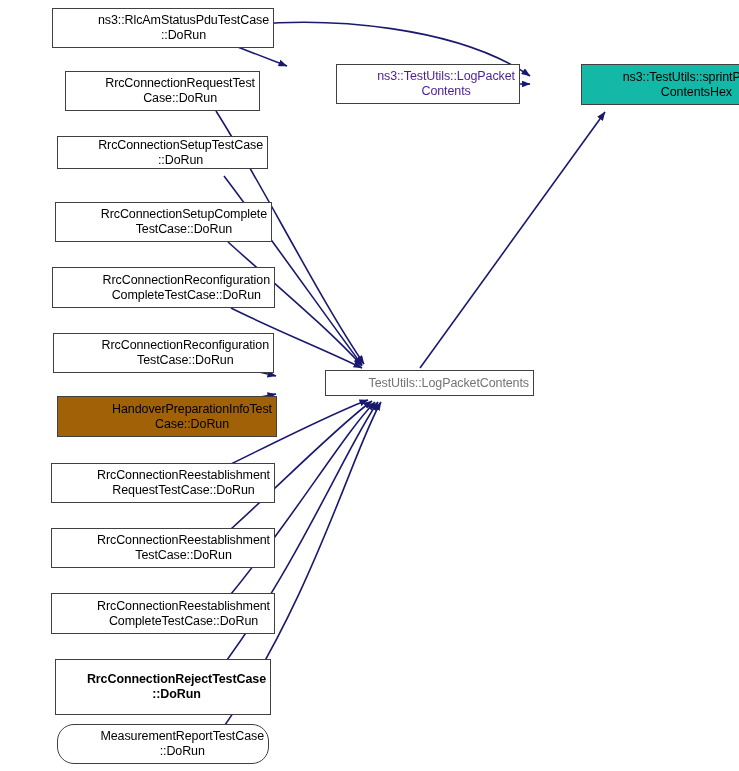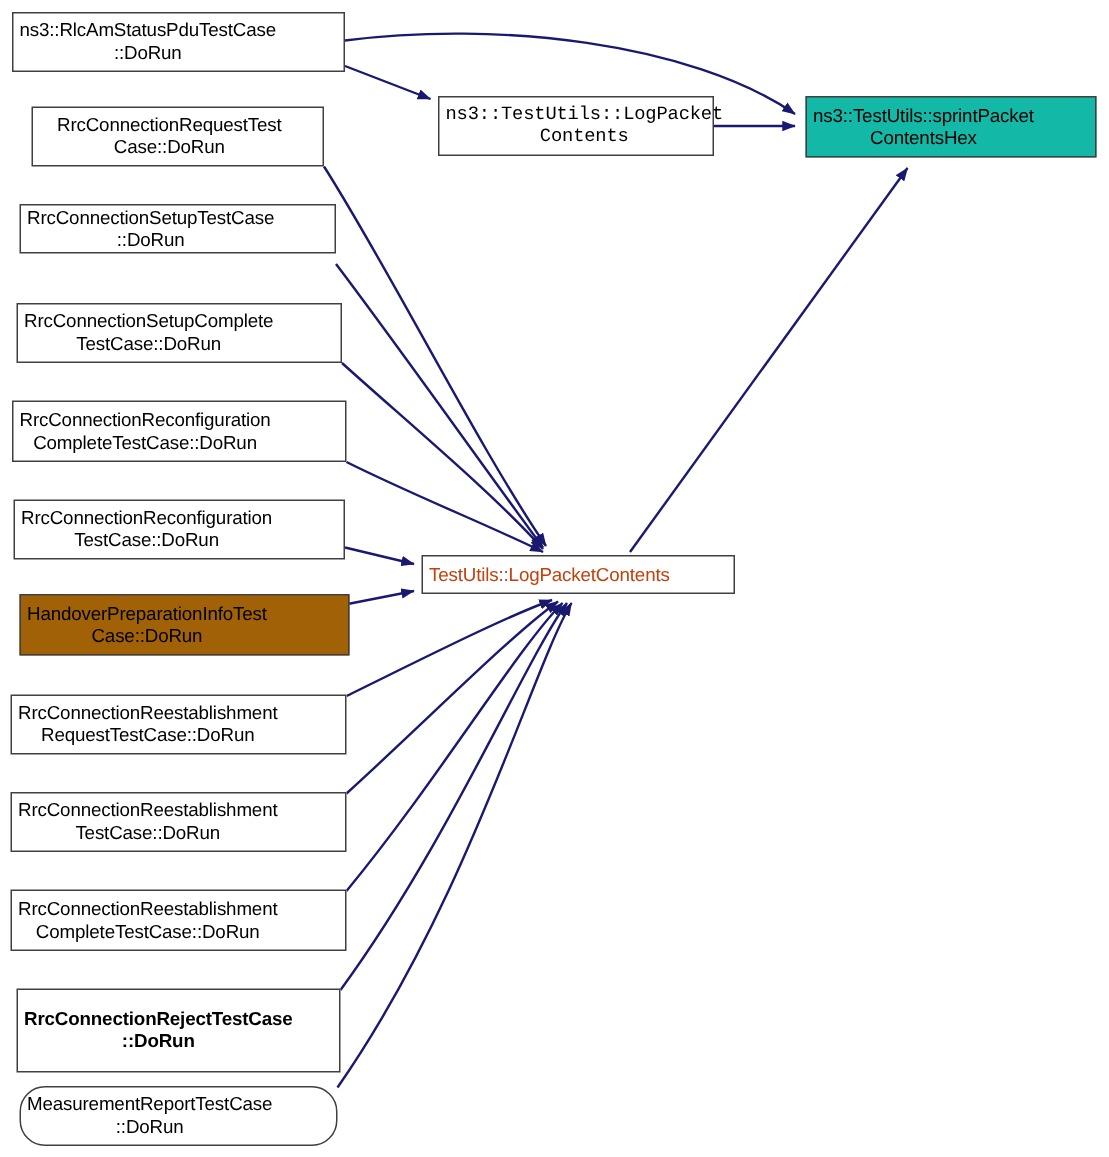--- a/index.html
+++ b/index.html
@@ -23,28 +23,29 @@
     height: 771px;
     pointer-events: none;
   }
   .node {
     position: absolute;
     box-sizing: border-box;
     border: 1px solid #404040;
     background: #ffffff;
     display: flex;
     align-items: center;
-    justify-content: flex-start;
+    justify-content: flex-end;
     text-align: center;
     color: #000000;
     font-size: 12.5px;
     line-height: 15px;
     letter-spacing: -0.1px;
     white-space: pre-line;
     z-index: 3;
+    margin-left: 44px;
   }
   .node.highlight {
     background: #bfbfbf;
     border-color: #404040;
   }
   .node .label {
     display: block;
     padding: 0 4px;
     white-space: pre-line;
   }
@@ -97,20 +98,20 @@
       <div class="node" style="left: 7px; top: 463px; width: 224px; height: 40px; background: rgb(255, 255, 255); border-color: rgb(64, 64, 64); color: rgb(0, 0, 0);"><span class="label">RrcConnectionReestablishment
 RequestTestCase::DoRun</span></div>
       <div class="node" style="left: 7px; top: 528px; width: 224px; height: 40px; background: rgb(255, 255, 255); border-color: rgb(64, 64, 64); color: rgb(0, 0, 0);"><span class="label">RrcConnectionReestablishment
 TestCase::DoRun</span></div>
       <div class="node" style="left: 7px; top: 593px; width: 224px; height: 41px; background: rgb(255, 255, 255); border-color: rgb(64, 64, 64); color: rgb(0, 0, 0);"><span class="label">RrcConnectionReestablishment
 CompleteTestCase::DoRun</span></div>
       <div class="node" style="left: 11px; top: 659px; width: 216px; height: 56px; background: rgb(255, 255, 255); border-color: rgb(64, 64, 64); color: rgb(0, 0, 0); font-weight: bold;"><span class="label">RrcConnectionRejectTestCase
 ::DoRun</span></div>
       <div class="node" style="left: 13px; top: 724px; width: 212px; height: 40px; background: rgb(255, 255, 255); border-color: rgb(64, 64, 64); color: rgb(0, 0, 0); border-radius: 17px;"><span class="label">MeasurementReportTestCase
 ::DoRun</span></div>
-      <div class="node" style="left: 281px; top: 370px; width: 209px; height: 26px; background: rgb(255, 255, 255); border-color: rgb(64, 64, 64); color: #c2410c;"><span class="label">TestUtils::LogPacketContents</span></div>
-      <div class="node" style="left: 292px; top: 64px; width: 184px; height: 40px; background: rgb(255, 255, 255); border-color: rgb(64, 64, 64); color: #000000; font-family: Liberation Mono, monospace;"><span class="label">ns3::TestUtils::LogPacket
+      <div class="node" style="left: 281px; top: 370px; width: 209px; height: 26px; background: rgb(255, 255, 255); border-color: rgb(64, 64, 64); color: #737373;"><span class="label">TestUtils::LogPacketContents</span></div>
+      <div class="node" style="left: 292px; top: 64px; width: 184px; height: 40px; background: rgb(255, 255, 255); border-color: rgb(64, 64, 64); color: #4c1d95;"><span class="label">ns3::TestUtils::LogPacket
 Contents</span></div>
       <div class="node highlight" style="left: 537px; top: 64px; width: 194px; height: 41px; background: #14b8a6; border-color: rgb(64, 64, 64); color: rgb(0, 0, 0);"><span class="label">ns3::TestUtils::sprintPacket
 ContentsHex</span></div>
     </div>
 
 </div>
 
 </body></html>

